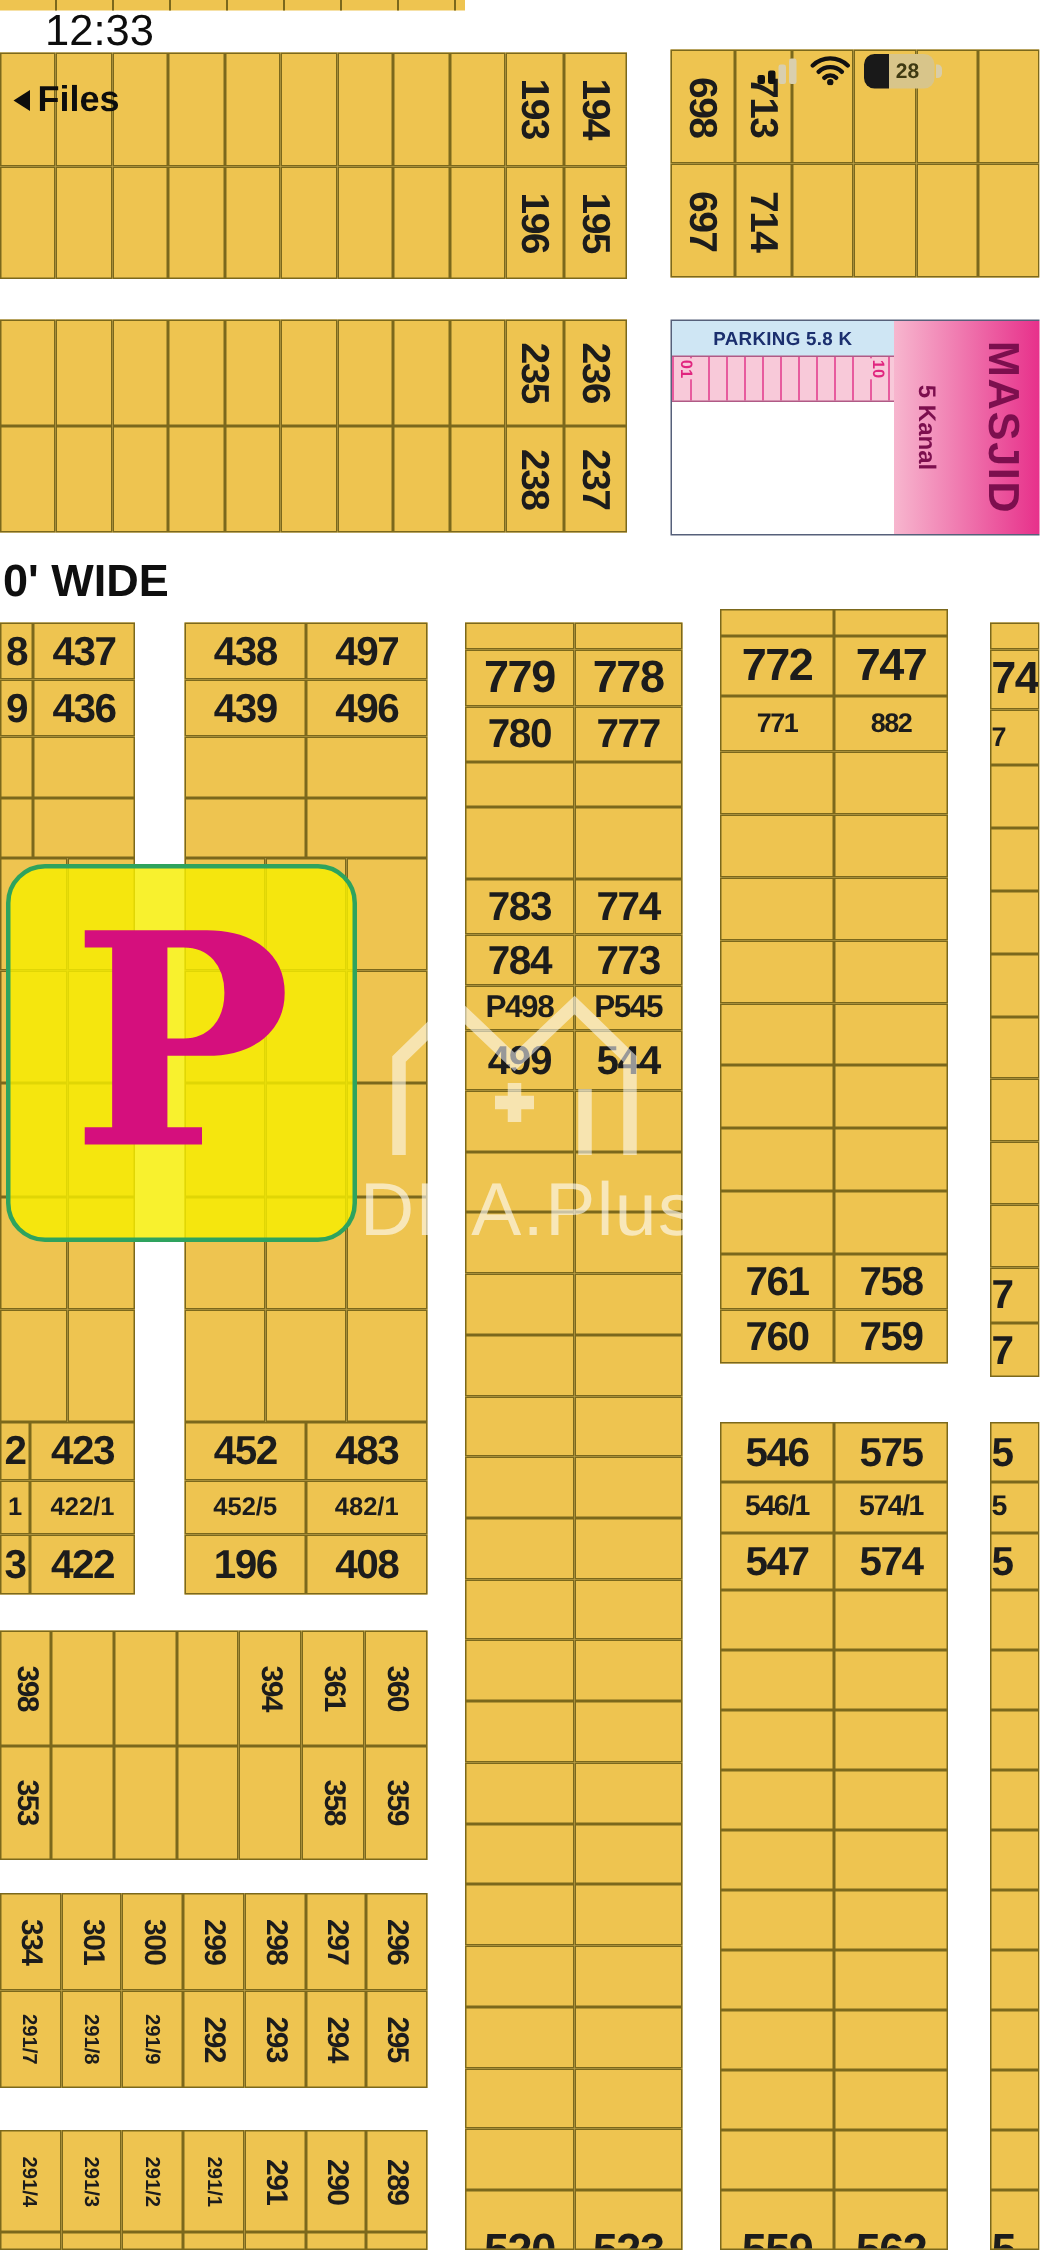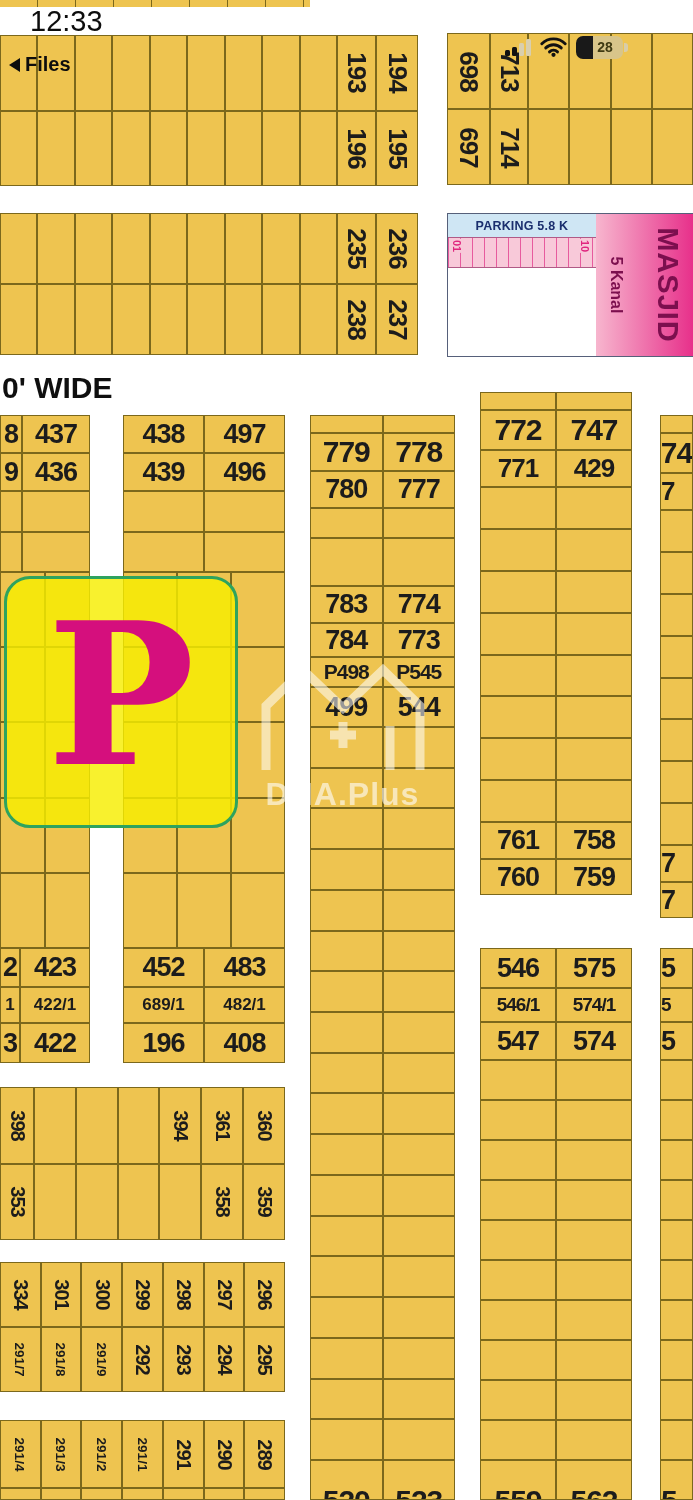--- a/index.html
+++ b/index.html
@@ -4,21 +4,21 @@
 <style>
   html,body{margin:0;padding:0;}
   body{width:693px;height:1500px;position:relative;overflow:hidden;background:#fff;
        font-family:"Liberation Sans",sans-serif;}
   .abs{position:absolute;}
   .block{position:absolute;display:grid;}
   .cell{background:var(--plot_fill);border:1px solid var(--grid_line);
         display:flex;align-items:center;justify-content:center;overflow:hidden;}
   .num{font-weight:bold;color:var(--number_ink);letter-spacing:-1px;white-space:nowrap;}
   .rot{display:inline-block;transform:rotate(90deg);}
-  .n30{font-size:30px;} .n27{font-size:27px;} .n26{font-size:26px;} .n22{font-size:21px;}
+  .n30{font-size:30px;} .n27{font-size:27px;} .n26{font-size:18px;} .n22{font-size:21px;}
   .n19{font-size:19px;} .n18{font-size:17px;letter-spacing:0;} .rn27{font-size:26px;}
   .rn20{font-size:20px;} .rn14{font-size:13.5px;letter-spacing:0;}
   .bcut span{margin-bottom:-19px;} .bcut{align-items:flex-end;}
   .sliver{background:var(--plot_fill);
           background-image:repeating-linear-gradient(90deg,transparent 0 37px,var(--grid_line) 37px 38px);}
   
   .park{position:absolute;left:4px;top:576px;width:228px;height:246px;border:3px solid var(--park_border);
         border-radius:26px;background:rgba(246,238,0,.82);display:flex;align-items:center;justify-content:center;z-index:3;}
   .park span{font-family:"DejaVu Serif",serif;font-weight:bold;font-size:196px;line-height:.9;
              color:var(--park_letter);padding-bottom:14px;}
@@ -38,31 +38,31 @@
   .lav{position:absolute;width:40px;height:26px;background:#c9bfe4;border:1px solid #a99cc9;border-radius:5px;right:10px;}
   .masjid{width:103px;background:linear-gradient(90deg,#f7b6ce,#e72f8a);position:relative;overflow:hidden;}
   .masjid .m1{position:absolute;right:-38px;top:50%;transform:translateY(-50%) rotate(90deg);transform-origin:center;
               font-size:29px;font-weight:bold;color:#7c0f4e;letter-spacing:1px;white-space:nowrap;right:-32px;}
   .masjid .m2{position:absolute;left:-12px;top:50%;transform:translateY(-50%) rotate(90deg);
               font-size:16px;font-weight:bold;color:#7c0f4e;white-space:nowrap;left:-8px;}
   
   .time{position:absolute;left:30px;top:5px;font-size:29px;font-weight:normal;color:#0d0d0d;z-index:6;}
   .back{position:absolute;left:9px;top:53px;display:flex;align-items:center;gap:5px;z-index:6;cursor:pointer;}
   .back .tri{width:0;height:0;border-top:7px solid transparent;border-bottom:7px solid transparent;border-right:11px solid #0d0d0d;}
-  .back .lbl{font-size:20px;font-weight:bold;color:#0d0d0d;}
+  .back .lbl{font-size:24px;font-weight:bold;color:#0d0d0d;}
   .sticons{position:absolute;left:505px;top:34px;width:160px;height:26px;display:flex;align-items:center;gap:9px;z-index:6;}
   .bars{display:flex;align-items:flex-end;gap:2.5px;height:17px;}
   .bars i{display:block;width:4.5px;border-radius:1.5px;}
   .bat{width:47px;height:23px;border-radius:7px;position:relative;display:flex;align-items:center;justify-content:center;
        background:linear-gradient(90deg,#191919 0 36%,#d8c58a 36% 100%);}
   .bat span{font-size:14px;font-weight:bold;color:#3f3a12;margin-left:12px;}
   .bat::after{content:"";position:absolute;right:-5px;top:7px;width:4px;height:9px;background:#d9cda8;border-radius:0 3px 3px 0;}
   
   .wm{position:absolute;left:240px;top:648px;width:205px;z-index:4;text-align:center;pointer-events:none;}
-  .wm .txt{font-size:32px;color:rgba(255,255,255,.6);letter-spacing:1px;font-weight:bold;margin-top:-4px;}
+  .wm .txt{font-size:50px;color:rgba(255,255,255,.6);letter-spacing:1px;font-weight:normal;margin-top:-4px;}
   .roadlab{position:absolute;left:2px;top:371px;font-size:30px;font-weight:bold;color:#0f0f0f;z-index:2;letter-spacing:0;}
 </style>
 </head>
 <body>
 
 <div class="abs sliver" style="left:0;top:0;width:310px;height:7px;"></div>
 
 <div class="block" style="left:0;top:35px;width:418px;height:151px;grid-template-columns:repeat(9,1fr) 39px 42px;grid-template-rows:1fr 1fr;">
   <div class="cell" style="grid-area:1/10">
       <span class="num rot rn27">193</span>
@@ -260,21 +260,21 @@
     </div>
 </div>
 <div class="block" style="left:123px;top:948px;width:162px;height:115px;grid-template-columns:1fr 1fr;grid-template-rows:39px 36px 1fr;">
   <div class="cell">
       <span class="num n27">452</span>
     </div>
   <div class="cell">
       <span class="num n27">483</span>
     </div>
   <div class="cell">
-      <span class="num n18">689/1</span>
+      <span class="num n18">452/5</span>
     </div>
   <div class="cell">
       <span class="num n18">482/1</span>
     </div>
   <div class="cell">
       <span class="num n27">196</span>
     </div>
   <div class="cell">
       <span class="num n27">408</span>
     </div>
@@ -468,33 +468,33 @@
     <div class="cell"></div>
     <div class="cell"></div>
     <div class="cell"></div>
     <div class="cell"></div>
     <div class="cell"></div>
     <div class="cell"></div>
     <div class="cell"></div>
     <div class="cell"></div>
   </div>
 
-<div class="block" style="left:480px;top:392px;width:152px;height:503px;grid-template-columns:1fr 1fr;
+<div class="block" style="left:480px;top:406px;width:152px;height:503px;grid-template-columns:1fr 1fr;
             grid-template-rows:18px 40px 37px repeat(8,1fr) 37px 36px;">
   <div class="cell" style="grid-area:2/1">
       <span class="num n30">772</span>
     </div>
   <div class="cell" style="grid-area:2/2">
       <span class="num n30">747</span>
     </div>
   <div class="cell" style="grid-area:3/1">
       <span class="num n26">771</span>
     </div>
   <div class="cell" style="grid-area:3/2">
-      <span class="num n26">429</span>
+      <span class="num n26">882</span>
     </div>
   <div class="cell" style="grid-area:12/1">
       <span class="num n27">761</span>
     </div>
   <div class="cell" style="grid-area:12/2">
       <span class="num n27">758</span>
     </div>
   <div class="cell" style="grid-area:13/1">
       <span class="num n27">760</span>
     </div>

